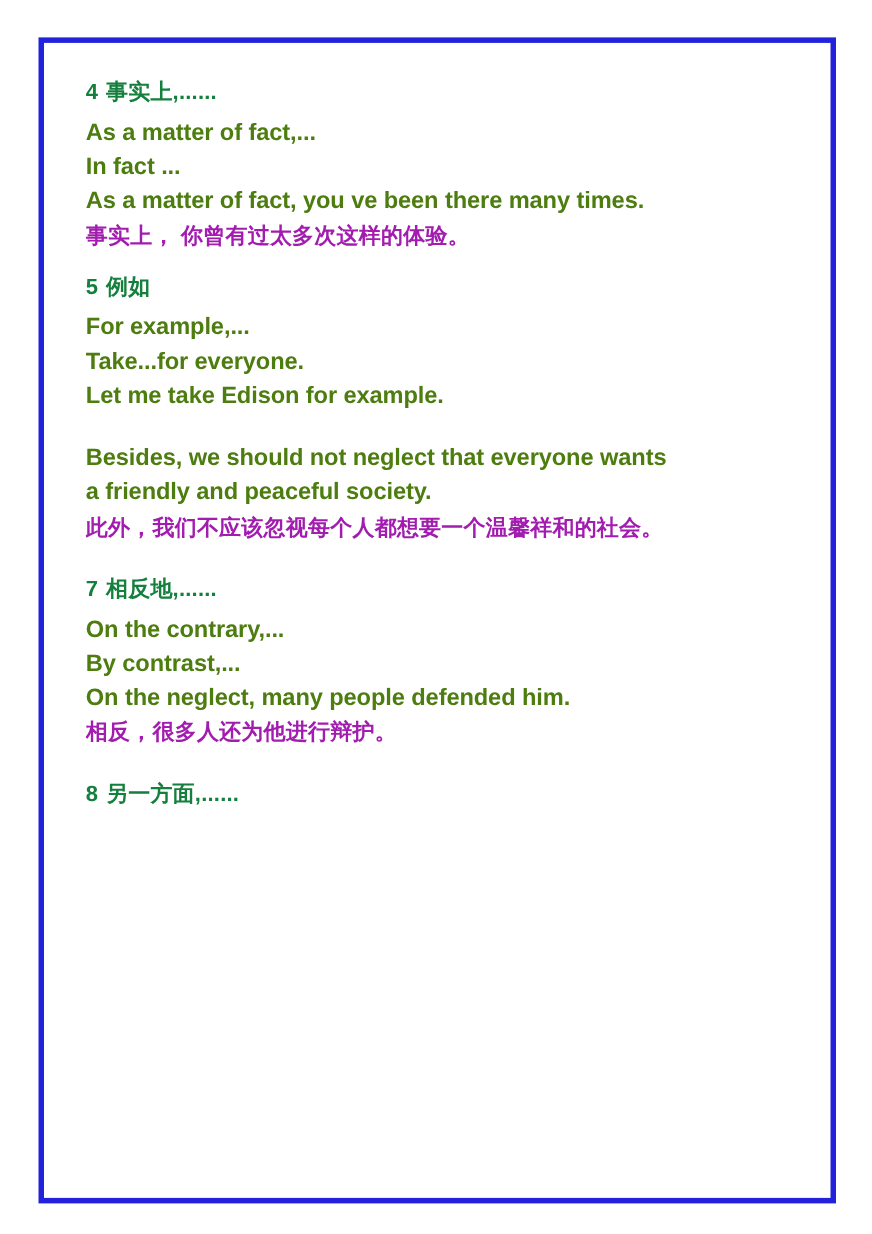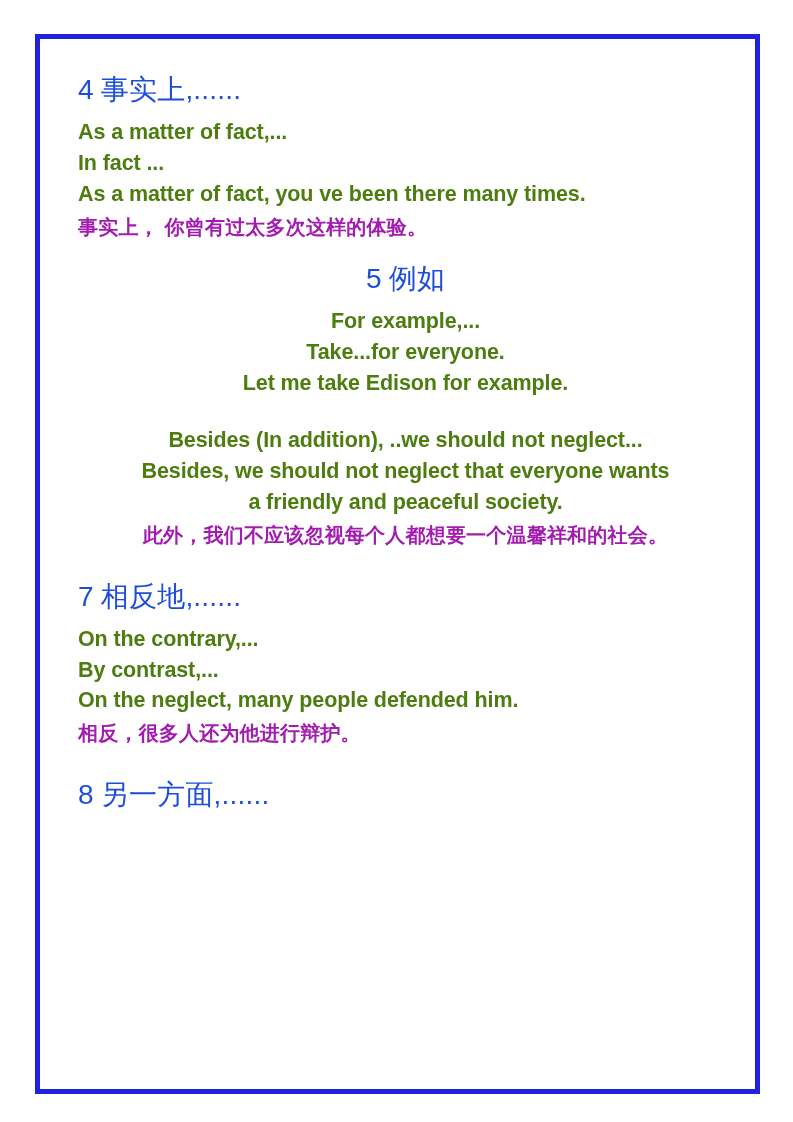--- a/index.html
+++ b/index.html
@@ -35,23 +35,23 @@
     left: 38px;
     top: 30px;
     right: 22px;
     bottom: 10px;
     overflow: hidden;
   }
   .section {
     margin-bottom: 16px;
   }
   .sec-head {
-    color: #1d4ed8;
-    font-weight: normal;
-    font-size: 28px;
+    color: #15803d;
+    font-weight: bold;
+    font-size: 20px;
     line-height: 1.5;
     margin-bottom: 6px;
     letter-spacing: 0.2px;
   }
   .sec-head .num {
     margin-right: 7px;
   }
   .en {
     color: #4d7c0f;
     font-size: 21.5px;
@@ -60,21 +60,21 @@
     letter-spacing: -0.1px;
   }
   .zh {
     color: #a21caf;
     font-weight: bold;
     font-size: 20px;
     line-height: 1.5;
     letter-spacing: 0.2px;
     margin-top: 2px;
   }
-  .gap-big { margin-bottom: 26px; text-align: center; }
+  .gap-big { margin-bottom: 26px; }
   .gap-mid { margin-bottom: 24px; }
 </style>
 </head>
 <body>
 
 <div id="page">
   <div id="frame">
     <div id="content">
 
       <div class="section">
@@ -90,21 +90,20 @@
       <div class="section gap-big">
         <div class="sec-head">
           <span class="num">5</span><span>例如</span>
         </div>
         <div class="en">For example,...</div>
         <div class="en">Take...for everyone.</div>
         <div class="en">Let me take Edison for example.</div>
       </div>
 
       <div class="section gap-big">
-        <div class="en">Besides (In addition), ..we should not neglect...</div>
         <div class="en">Besides, we should not neglect that everyone wants</div>
         <div class="en">a friendly and peaceful society.</div>
         <div class="zh">此外，我们不应该忽视每个人都想要一个温馨祥和的社会。</div>
       </div>
 
       <div class="section gap-mid">
         <div class="sec-head">
           <span class="num">7</span><span>相反地,......</span>
         </div>
         <div class="en">On the contrary,...</div>

